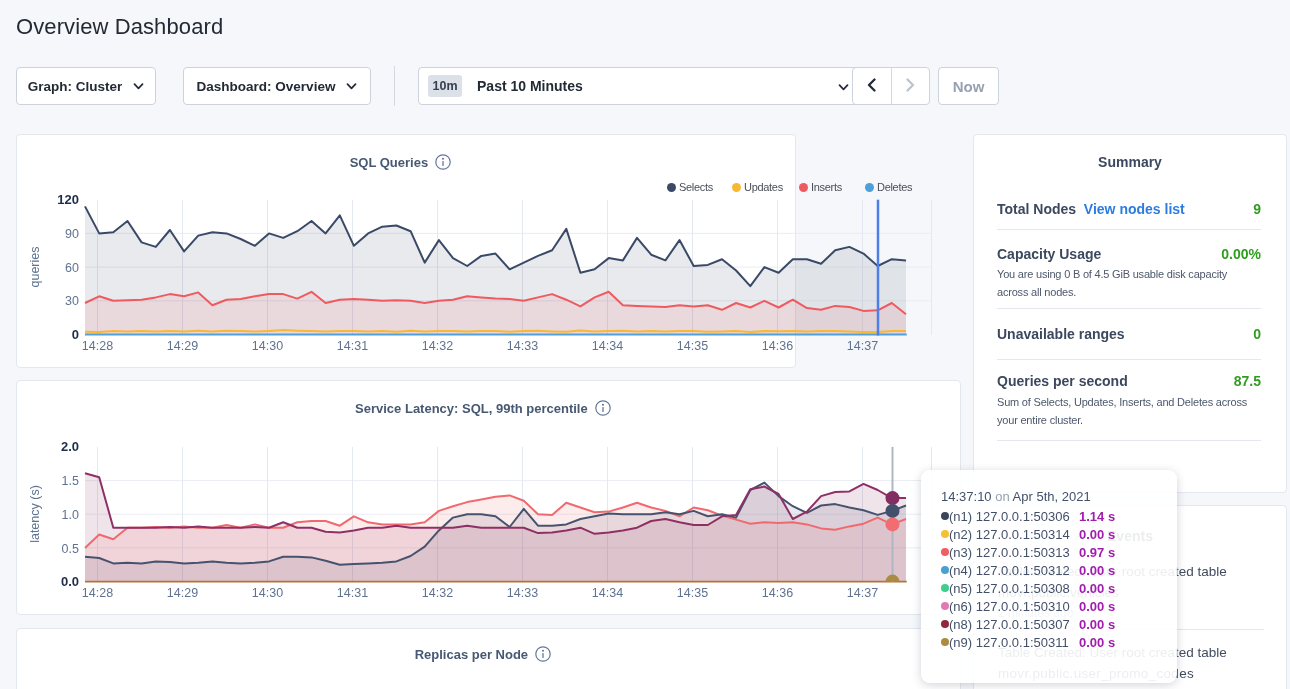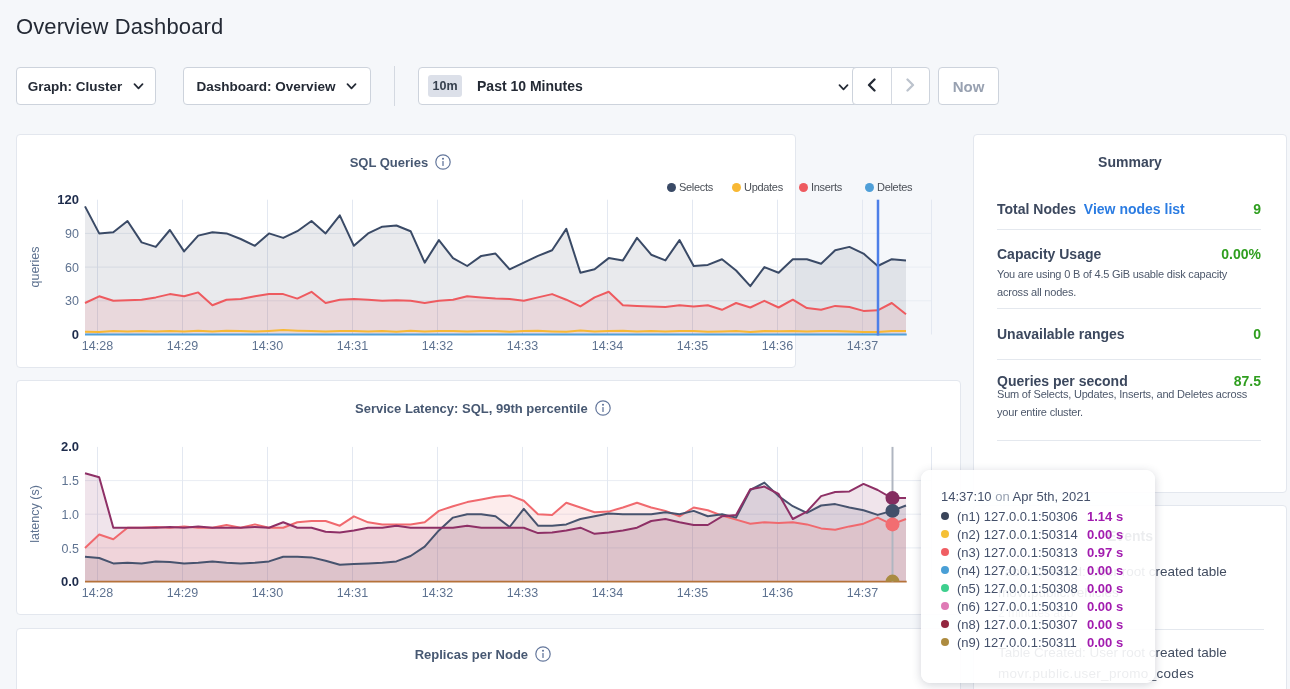--- a/index.html
+++ b/index.html
@@ -17,27 +17,27 @@
 .ldot { width:9px; height:9px; border-radius:50%; display:inline-block; flex:0 0 9px; }
 .ltx { font-size:11px; letter-spacing:-0.3px; color:#4a4f57; margin-left:3px; white-space:nowrap; }
 .sumcard { left:973px; top:134px; width:314px; height:359px; }
 .sumhead { text-align:center; font-size:14px; font-weight:bold; color:#3c485e; padding-top:19px; }
 .srow { position:absolute; left:23px; right:25px; display:flex; justify-content:space-between;
   font-size:14px; font-weight:bold; color:#3c485e; }
 .sgreen { color:#2f9e1f; }
 .sdesc { position:absolute; left:23px; right:10px; font-size:11px; letter-spacing:-0.2px; color:#4d586b; line-height:18px; white-space:nowrap; }
 .sdiv { position:absolute; left:23px; right:25px; height:1px; background:#e4e8ee; }
 .link { color:#2b7ce2; }
-.tooltip { position:absolute; left:921px; top:470px; width:234px; height:213px;
+.tooltip { position:absolute; left:921px; top:470px; width:256px; height:213px;
   background:rgba(255,255,255,0.9); border-radius:9px; box-shadow:0 2px 10px rgba(50,60,80,0.22); z-index:5; }
 .tthead { margin:19px 0 3px 20px; font-size:13px; color:#44506a; white-space:nowrap; }
 .tthead .on { color:#98a1b1; }
 .ttrow { margin-left:20px; height:18px; display:flex; align-items:center; }
 .ttdot { width:8px; height:8px; border-radius:50%; flex:0 0 8px; }
-.ttname { font-size:13px; color:#44506a; margin-left:8px; width:130px; white-space:nowrap; }
+.ttname { font-size:13px; color:#44506a; width:130px; white-space:nowrap; }
 .ttval { font-size:13px; font-weight:bold; color:#a21caf; white-space:nowrap; }
 .evtext { position:absolute; left:24px; font-size:13.5px; color:#414c60; white-space:nowrap; }
 .evtime { position:absolute; left:24px; font-size:12px; color:#8a93a3; }
 </style></head>
 <body>
 <h1>Overview Dashboard</h1>
 <div class="ctl" style="left:16px; width:140px;">Graph: Cluster<span style="margin-left:11px;display:inline-flex">
       <svg width="11" height="7" viewBox="0 0 11 7">
         <polyline points="1.5,1.2 5.5,5.4 9.5,1.2" fill="none" stroke="#242a35" stroke-width="1.7" stroke-linecap="round" stroke-linejoin="round"></polyline>
       </svg>
@@ -211,21 +211,21 @@
   <div class="sdiv" style="top:173px;"></div>
   <div class="srow" style="top:191px;">
       <span>Unavailable ranges</span>
       <span class="sgreen">0</span>
     </div>
   <div class="sdiv" style="top:224px;"></div>
   <div class="srow" style="top:238px;">
       <span>Queries per second</span>
       <span class="sgreen">87.5</span>
     </div>
-  <div class="sdesc" style="top:250px;">Sum of Selects, Updates, Inserts, and Deletes across<br>your entire cluster.</div>
+  <div class="sdesc" style="top:258px;">Sum of Selects, Updates, Inserts, and Deletes across<br>your entire cluster.</div>
   <div class="sdiv" style="top:305px;"></div>
 </div>
 
 <div class="card" style="left:973px; top:505px; width:314px; height:190px;">
   <div class="sumhead" style="padding-top:22px;">Events</div>
   <div class="evtext" style="top:58px;">Table Created: User root created table</div>
   <div class="evtext" style="top:79px;">movr.public.vehicles</div>
   <div class="evtime" style="top:100px;">2 minutes ago</div>
   <div class="sdiv" style="top:123px; left:24px; right:22px;"></div>
   <div class="evtext" style="top:139px;">Table Created: User root created table</div>

